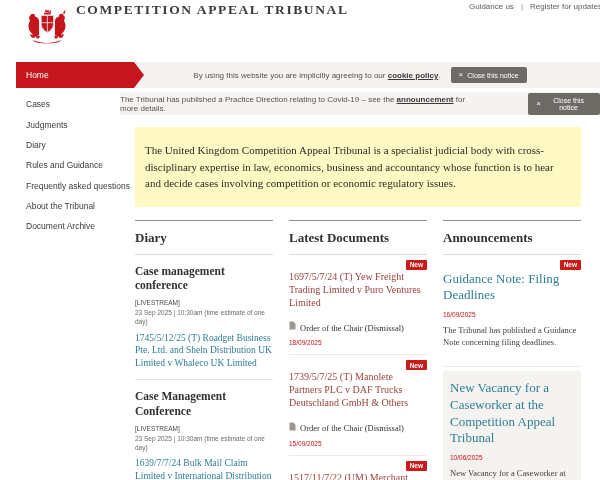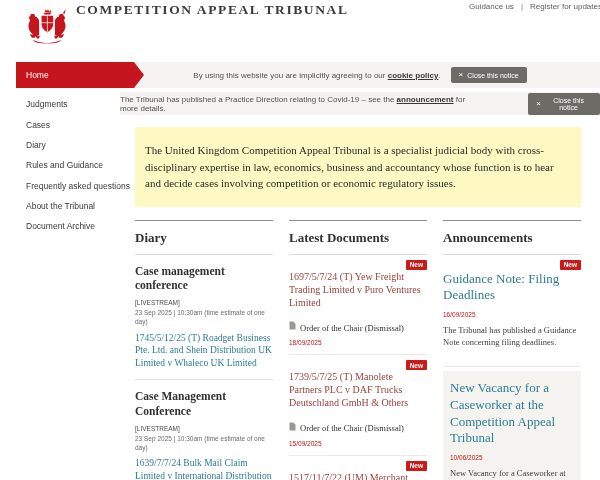--- a/index.html
+++ b/index.html
@@ -138,22 +138,22 @@
       <span class="x">×</span>
       <span>Close this notice</span>
     </button>
   </div>
 
   <nav class="sidebar">
     <div class="nav-home">
       <span>Home</span>
     </div>
     <ul class="nav-list">
+      <li>Cases</li>
       <li>Judgments</li>
-      <li>Cases</li>
       <li>Diary</li>
       <li>Rules and Guidance</li>
       <li>Frequently asked questions</li>
       <li>About the Tribunal</li>
       <li>Document Archive</li>
     </ul>
   </nav>
 
   <main class="main">
     <div class="intro">The United Kingdom Competition Appeal Tribunal is a specialist judicial body with cross-disciplinary expertise in law, economics, business and accountancy whose function is to hear and decide cases involving competition or economic regulatory issues.</div>

